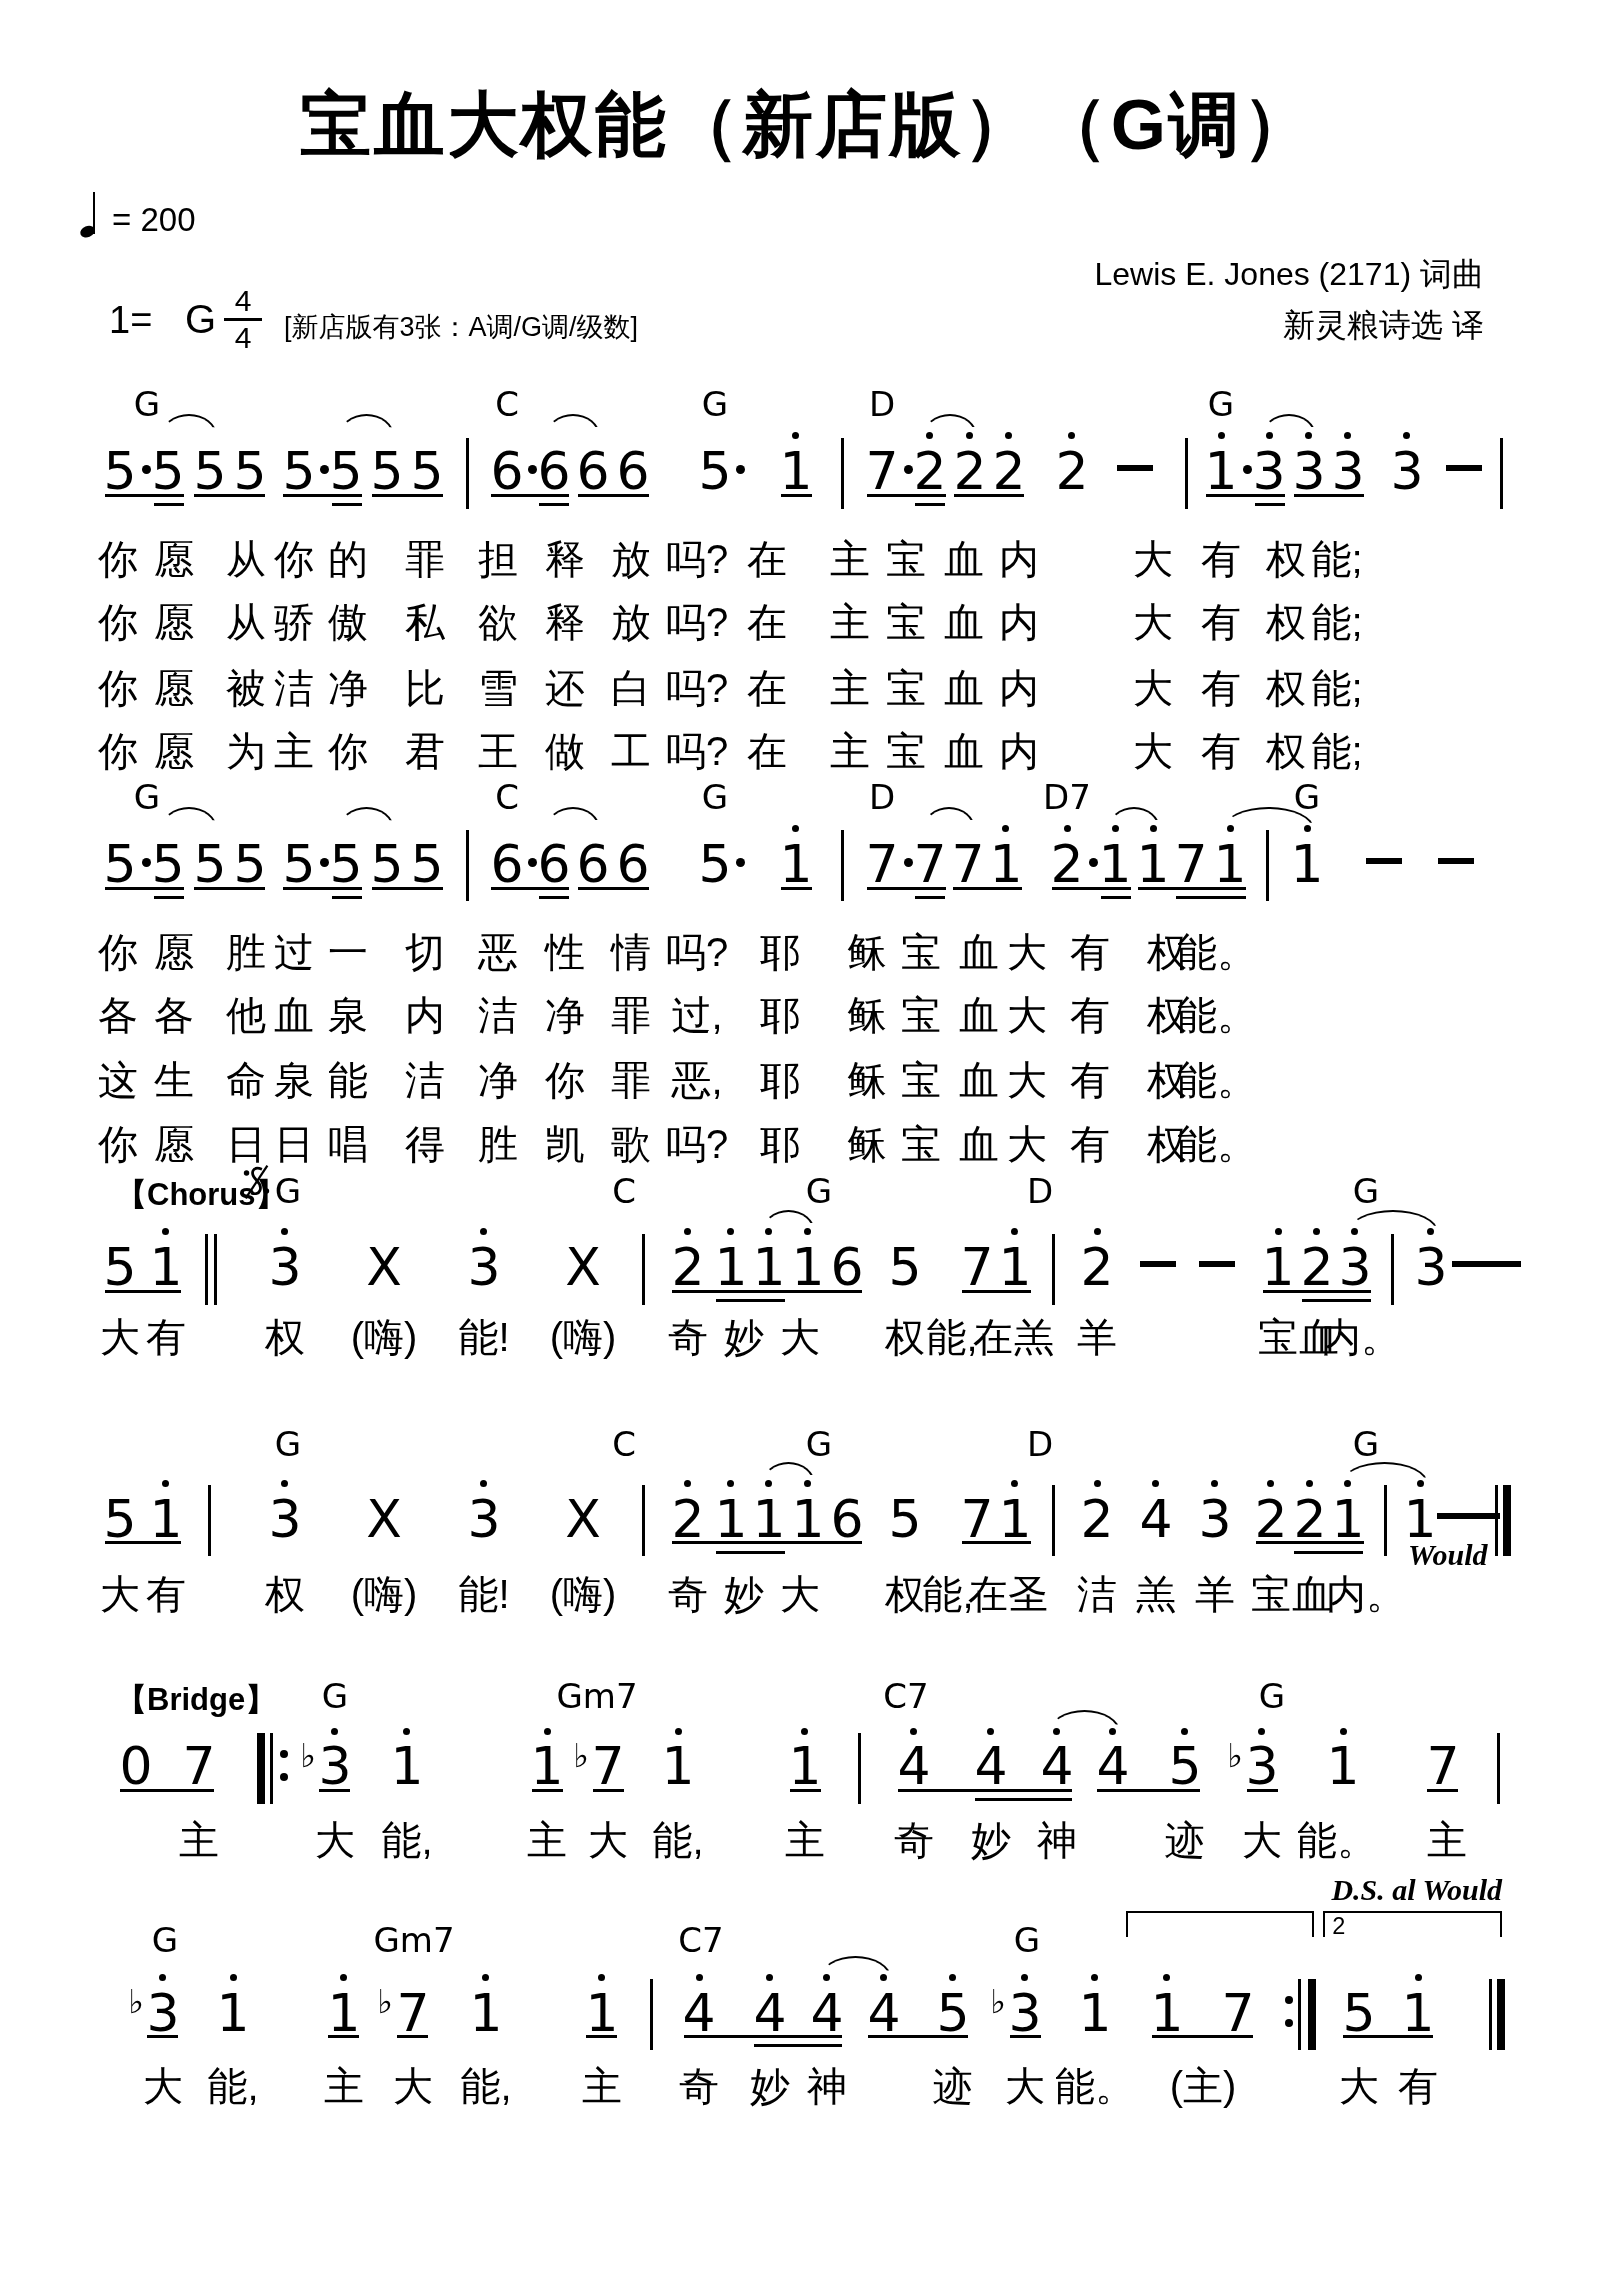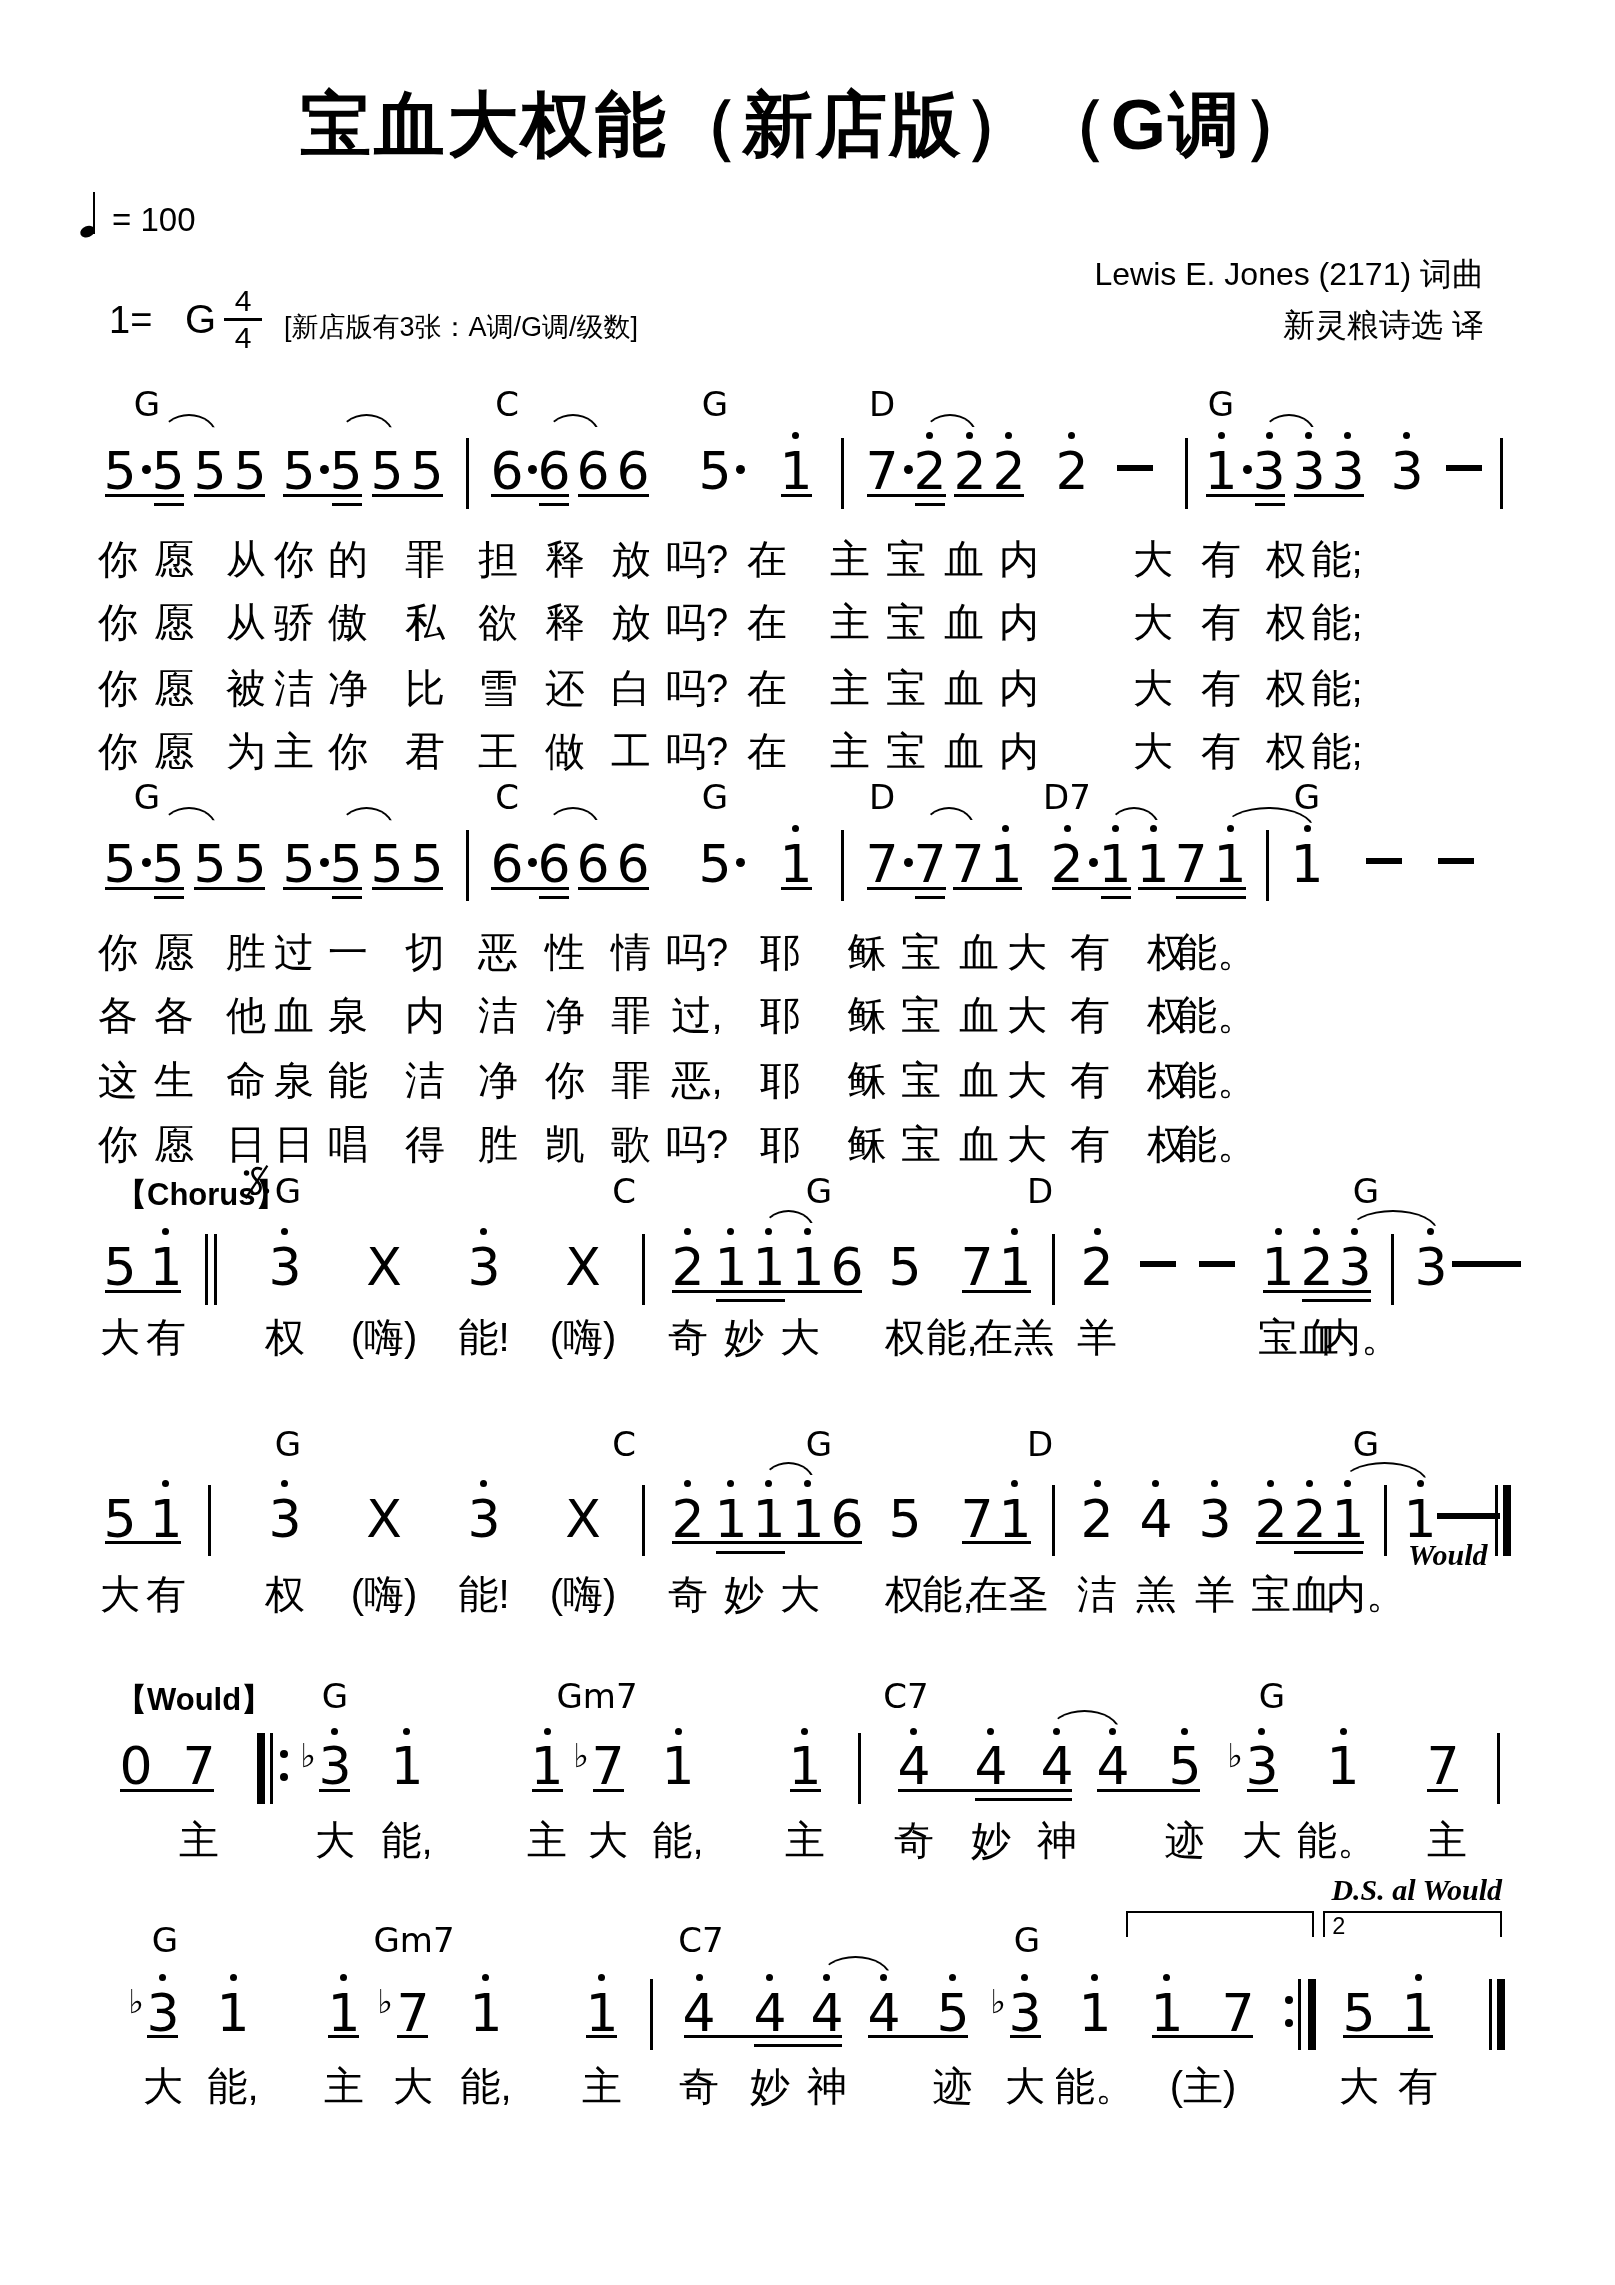--- a/index.html
+++ b/index.html
@@ -48,21 +48,21 @@
 </head>
 <body>
 
 <div class="page">
 
   <div class="abs title">宝血大权能（新店版）（G调）</div>
 
   <div class="abs tempo-wrap">
     <span class="note-head"></span>
     <span class="note-stem"></span>
-    <span class="tempo-text">= 100</span>
+    <span class="tempo-text">= 200</span>
   </div>
 
 
   <div class="abs credit1">Lewis E. Jones (2171) 词曲</div>
   <div class="abs credit2">新灵粮诗选 译</div>
 
   <div class="abs key-prefix">1=</div>
   <div class="abs key-letter">G</div>
   <div class="abs frac">
     <div class="num">4</div>
@@ -74,21 +74,21 @@
   <div class="abs sec-label chorus-label">【Chorus】</div>
   <div class="abs segno">
     <svg width="29" height="40" viewBox="0 0 32 44">
       <line x1="4" y1="40" x2="28" y2="4" stroke="#000" stroke-width="2.5"></line>
       <circle cx="5" cy="12" r="3" fill="#000"></circle>
       <circle cx="27" cy="32" r="3" fill="#000"></circle>
       <path d="M22,8 C12,4 8,12 16,20 C24,28 20,38 10,34" fill="none" stroke="#000" stroke-width="3"></path>
     </svg>
   </div>
 
-  <div class="abs sec-label bridge-label">【Would】</div>
+  <div class="abs sec-label bridge-label">【Bridge】</div>
 
   <div class="abs fine">Would</div>
   <div class="abs ds">D.S. al Would</div>
 
   <div class="abs volta v1"></div>
   <div class="abs volta v2">
     <span class="vlab">2</span>
   </div>
 
   <div id="score" class="abs" style="inset:0;">

